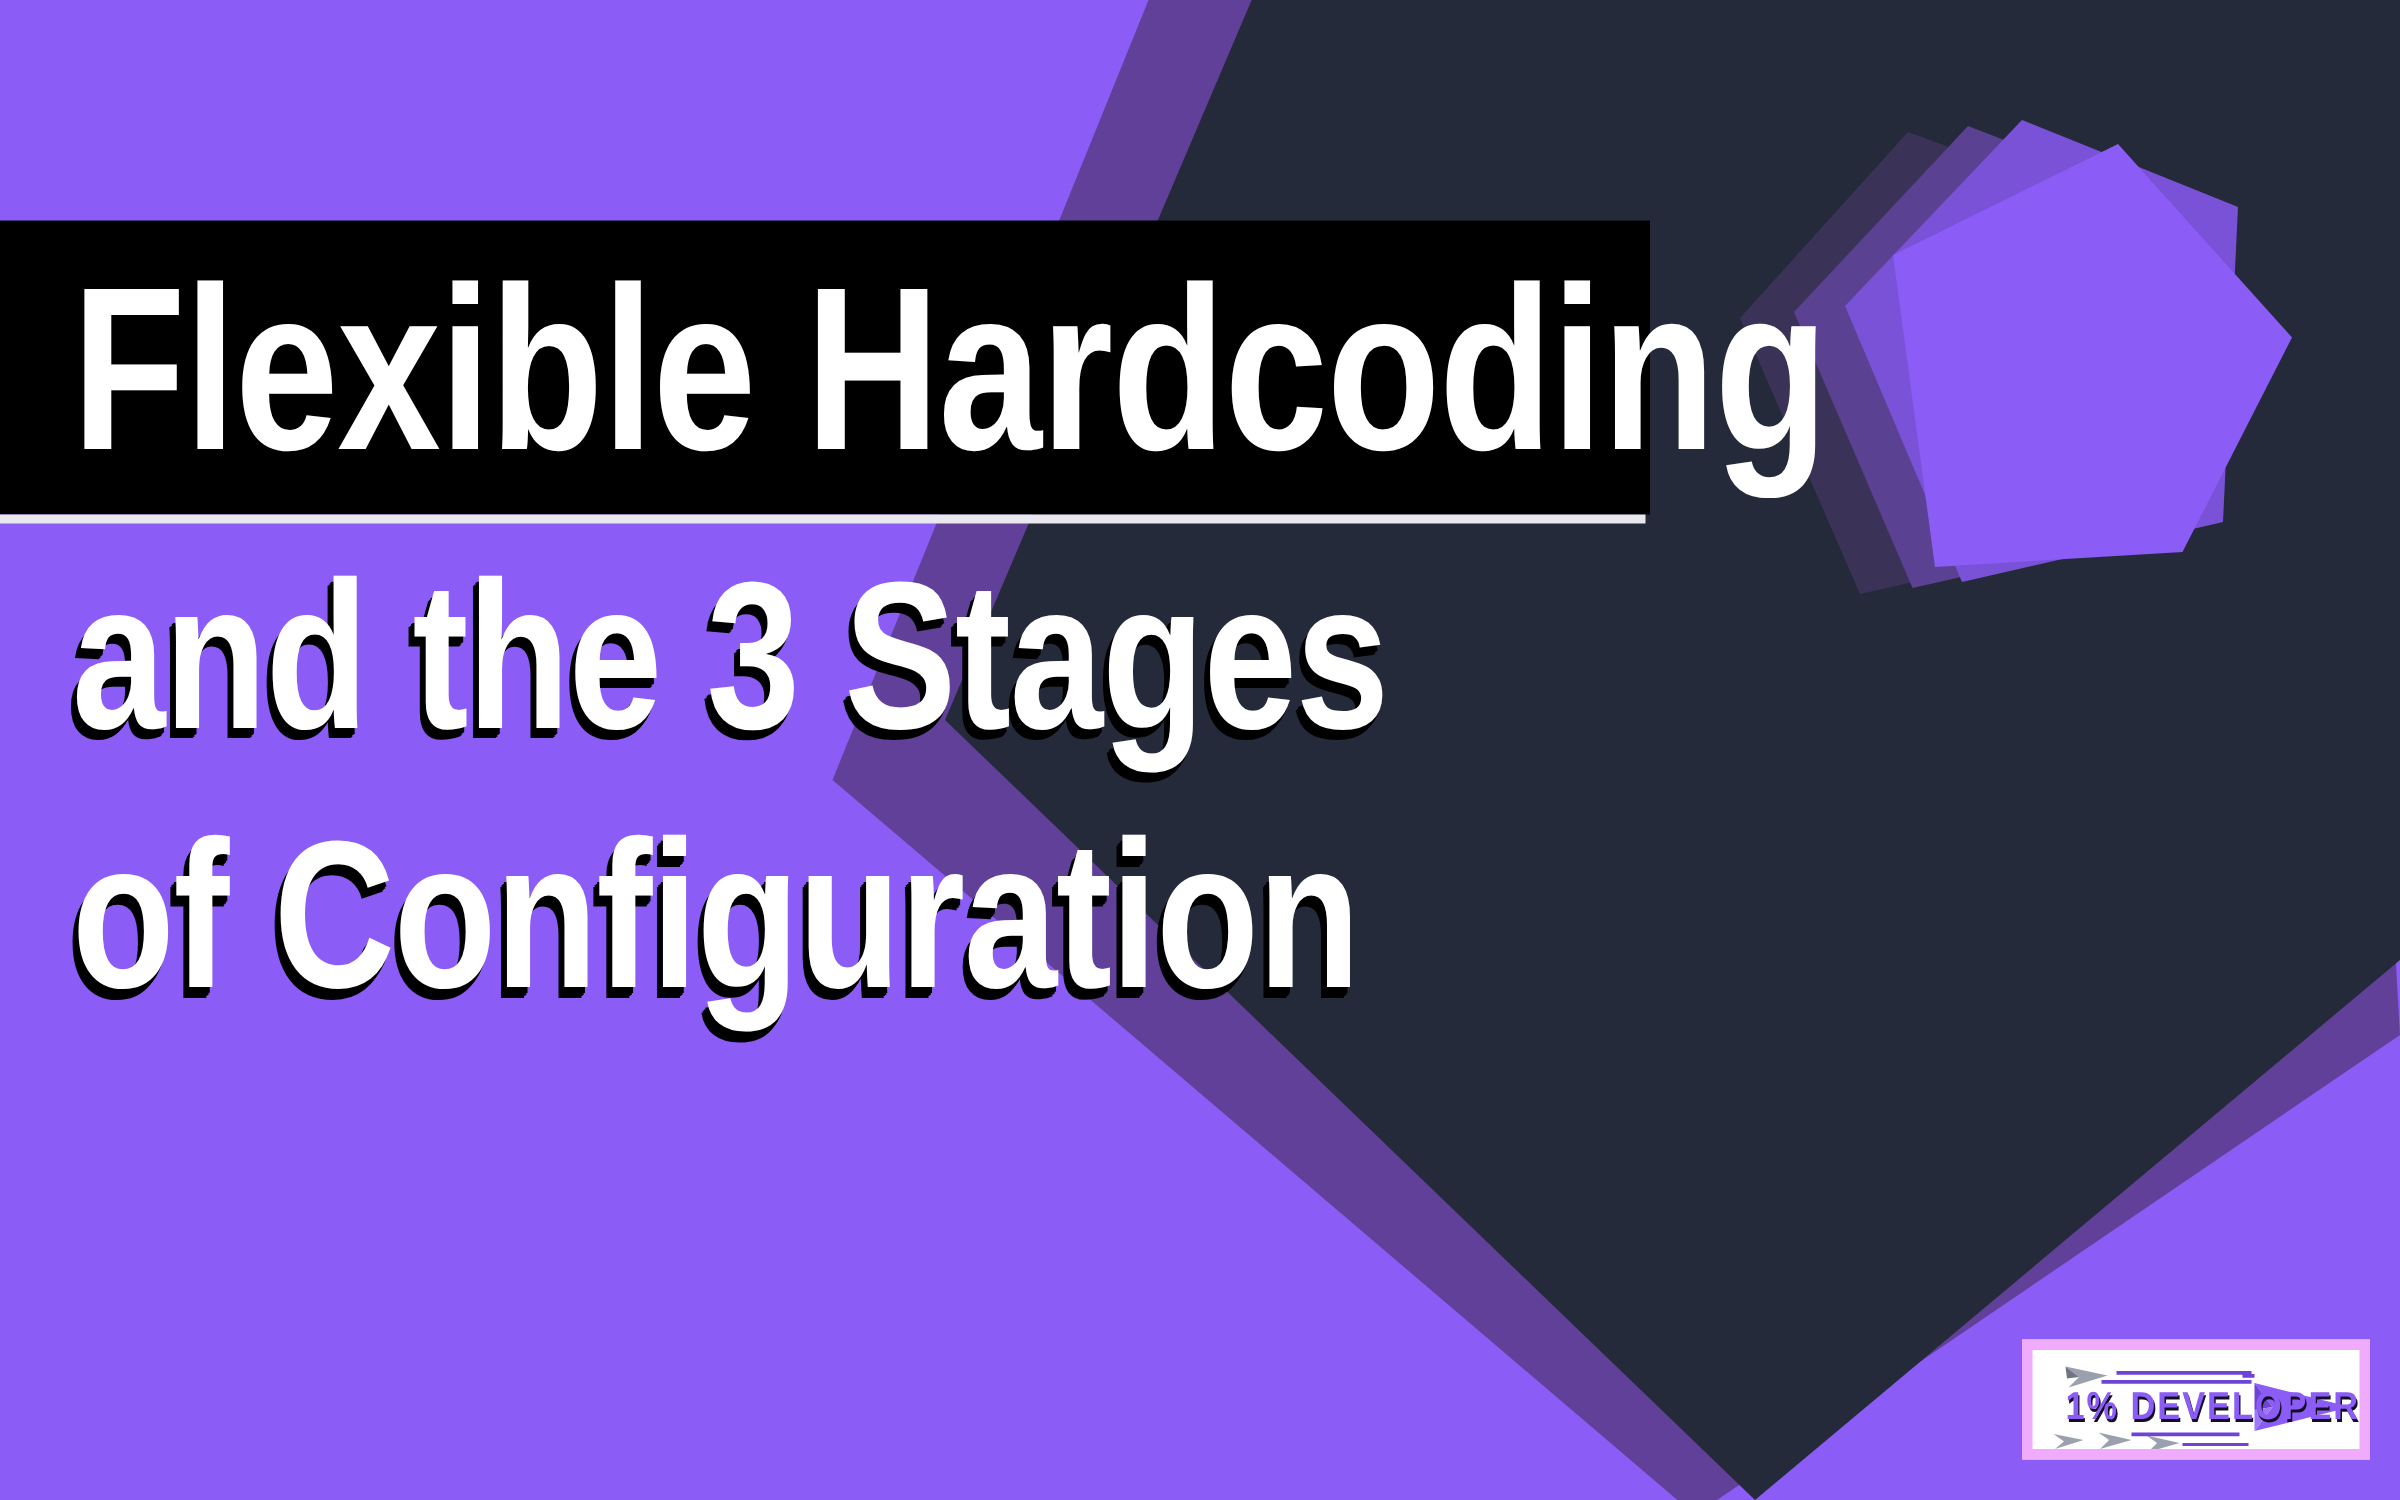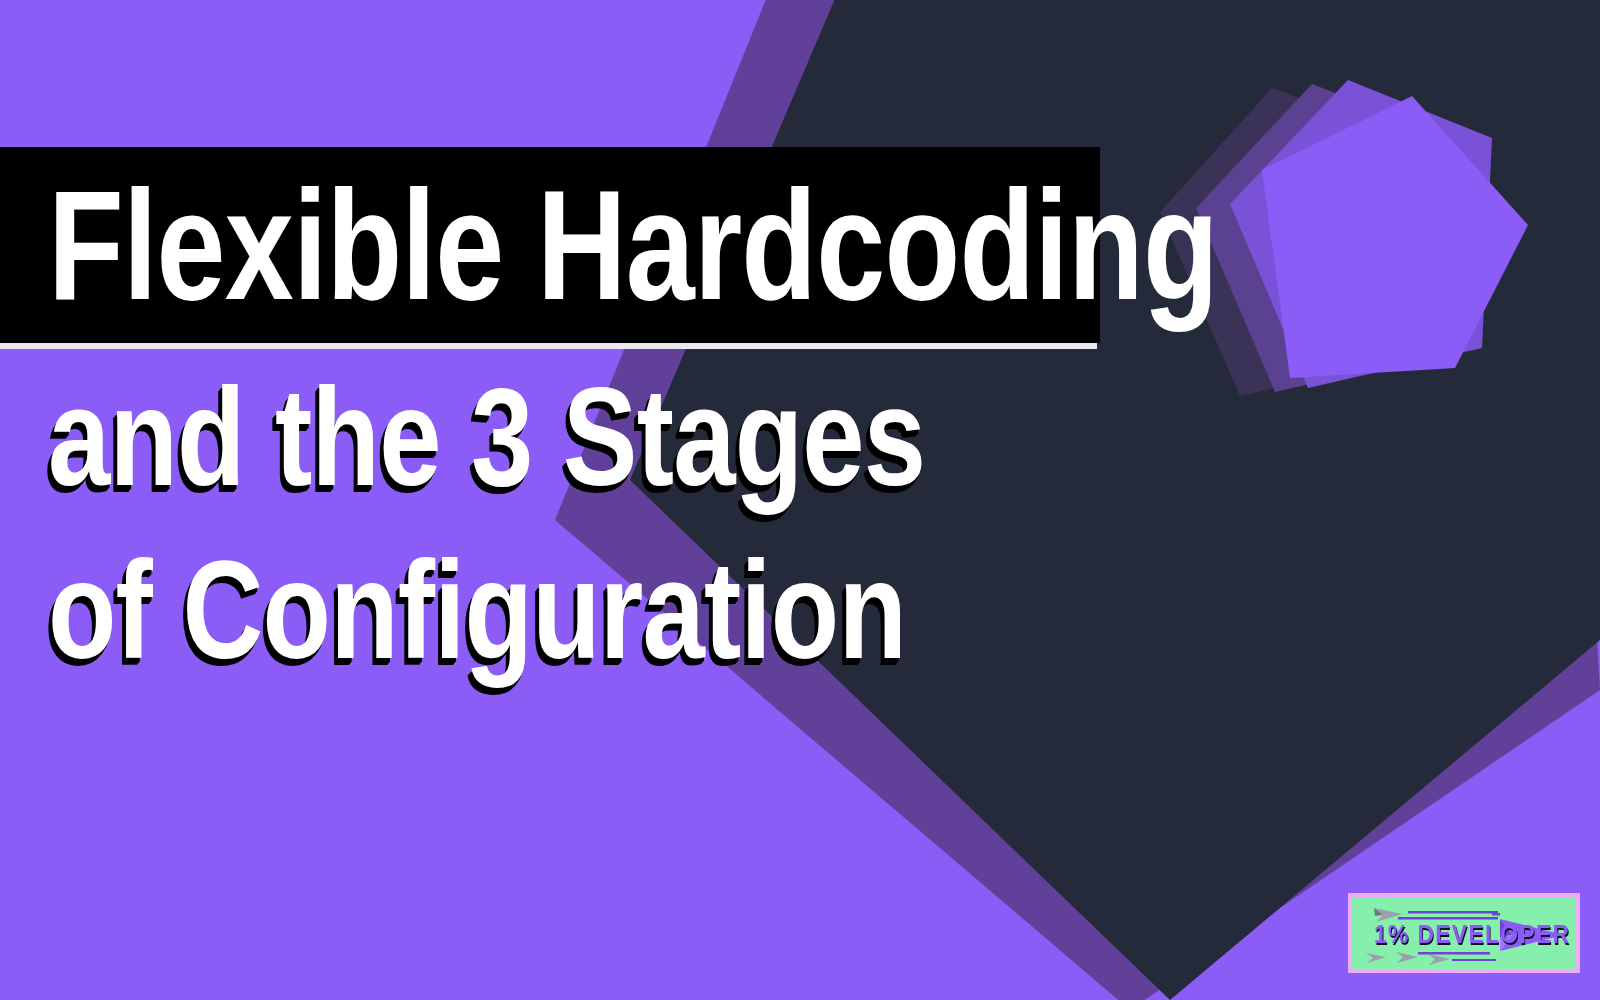--- a/index.html
+++ b/index.html
@@ -97,22 +97,22 @@
   .sub-line-1 { top: 362px; }
   .sub-line-2 { top: 535px; }
 
   
   .logo-badge {
     position: absolute;
     left: 1348px;
     top: 893px;
     width: 232px;
     height: 80px;
-    background: #86efac;
-    border: 4px solid #f0abfc;
+    background: #ffffff;
+    border: 7px solid #f0abfc;
     box-sizing: border-box;
     overflow: hidden;
   }
   .logo-svg {
     position: absolute;
     left: 0;
     top: 0;
     width: 224px;
     height: 72px;
     display: block;

